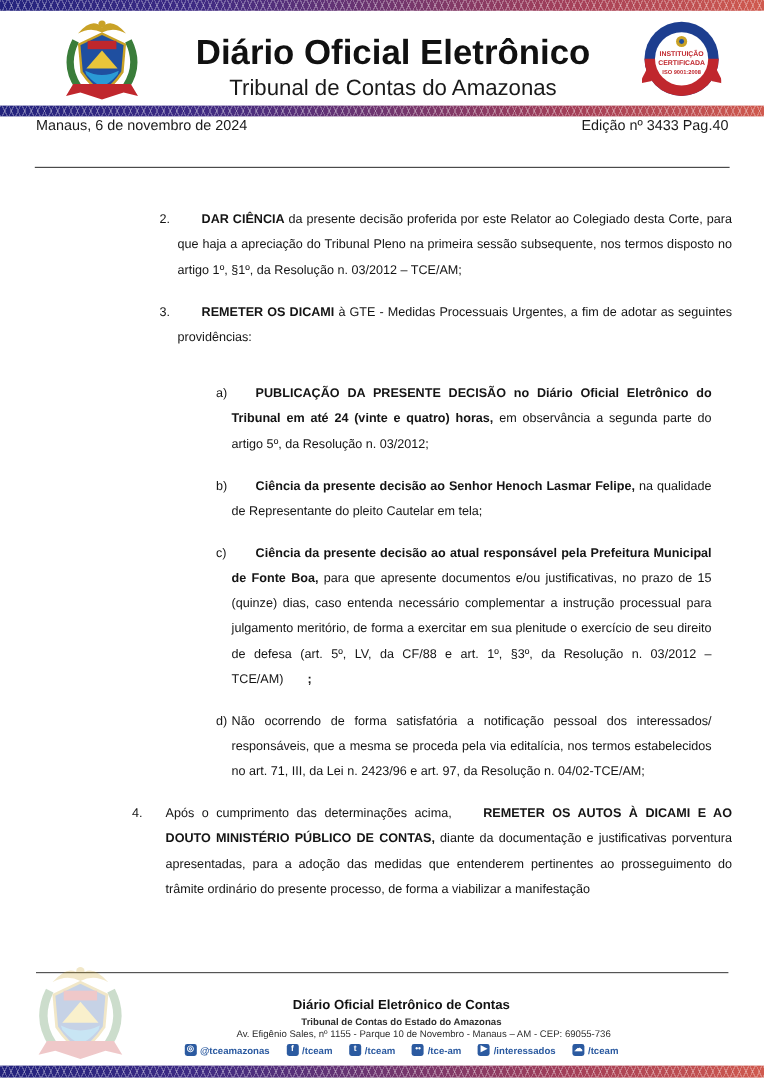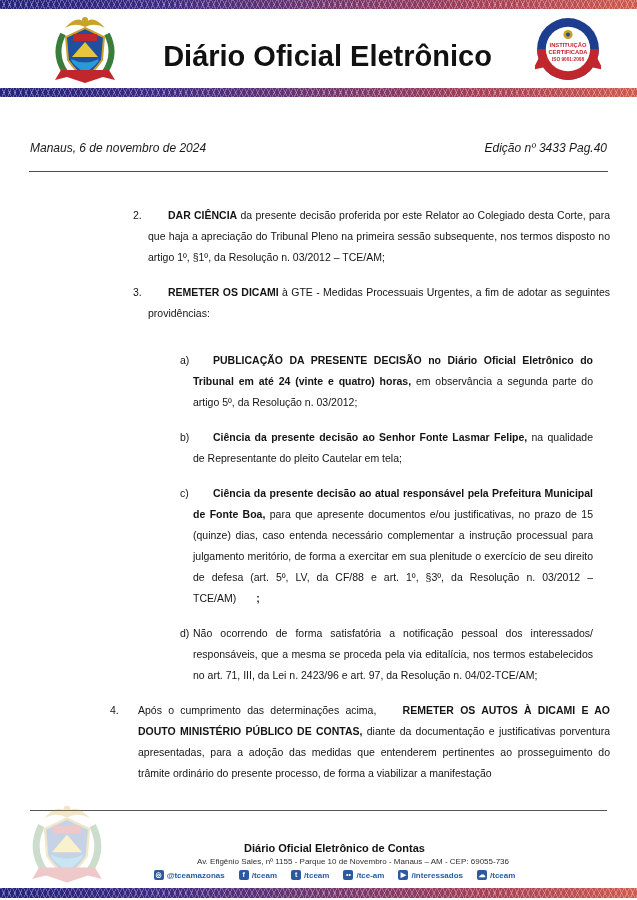--- a/index.html
+++ b/index.html
@@ -18,22 +18,22 @@
   }
   .band.bottom{position:absolute;left:0;bottom:2px;height:10px;}
 
   
   .header{display:flex;align-items:center;height:79px;padding:0 36px 0 50px;}
   .header .titles{flex:1;text-align:center;margin-top:14px;}
   .doc-title{font-size:29px;font-weight:bold;letter-spacing:0;line-height:34px;}
   .doc-subtitle{font-size:18.5px;line-height:24px;color:#1a1a1a;}
 
   
-  .dateline{display:flex;justify-content:space-between;align-items:flex-end;
-    padding:16px 30px;height:42px;font-size:12px;color:#1a1a1a;font-style:italic;}
+  .dateline{display:flex;justify-content:space-between;align-items:flex-start;
+    padding:0 30px;height:42px;font-size:12px;color:#1a1a1a;}
   .rule{border-top:1.6px solid #4a4a4a;margin:0 29px;}
 
   
   .content{margin-top:33px;font-size:10.5px;line-height:21px;color:#141414;}
   .item{position:relative;margin:0 27px 14px 148px;text-align:justify;}
   .item .num{position:absolute;left:-15px;top:0;}
   .item.gap-after{margin-bottom:26px;}
   .sub{position:relative;margin:0 44px 14px 193px;text-align:justify;}
   .sub .label{position:absolute;left:-13px;top:0;}
   .item4{position:relative;margin:0 27px 0 138px;text-align:justify;}
@@ -72,20 +72,21 @@
 </svg>
 
 <div class="band"></div>
 
 <div class="header">
   <svg width="70" height="74" viewBox="0 0 68 74">
     <use href="#coat"></use>
   </svg>
   <div class="titles">
     <div class="doc-title">Diário Oficial Eletrônico</div>
+    <div class="doc-subtitle">Tribunal de Contas do Amazonas</div>
   </div>
   <svg width="66" height="66" viewBox="0 0 64 64">
     <circle cx="32" cy="32" r="30" fill="#1d3e8f"></circle>
     <path d="M2 32 A30 30 0 0 0 62 32 Z" fill="#c0272d"></path>
     <path d="M4 40 L-2 52 L8 50" fill="#c0272d"></path>
     <path d="M60 40 L66 52 L56 50" fill="#c0272d"></path>
     <circle cx="32" cy="32" r="21.5" fill="#ffffff"></circle>
     <circle cx="32" cy="18" r="4.5" fill="#c9a227"></circle>
     <circle cx="32" cy="18" r="2" fill="#1f4fa0"></circle>
     <text x="32" y="30" text-anchor="middle" font-size="5.6" font-weight="bold" fill="#c0272d">INSTITUIÇÃO</text>
@@ -114,21 +115,21 @@
     <b>REMETER OS DICAMI</b><span> à GTE - Medidas Processuais Urgentes, a fim de adotar as seguintes providências:</span>
   </div>
 
   <div class="sub">
     <span class="label">a)</span>
     <b>PUBLICAÇÃO DA PRESENTE DECISÃO no Diário Oficial Eletrônico do Tribunal em até 24 (vinte e quatro) horas,</b><span> em observância a segunda parte do artigo 5º, da Resolução n. 03/2012;</span>
   </div>
 
   <div class="sub">
     <span class="label">b)</span>
-    <b>Ciência da presente decisão ao Senhor Fonte Lasmar Felipe,</b><span> na qualidade de Representante do pleito Cautelar em tela;</span>
+    <b>Ciência da presente decisão ao Senhor Henoch Lasmar Felipe,</b><span> na qualidade de Representante do pleito Cautelar em tela;</span>
   </div>
 
   <div class="sub">
     <span class="label">c)</span>
     <b>Ciência da presente decisão ao atual responsável pela Prefeitura Municipal de Fonte Boa,</b><span> para que apresente documentos e/ou justificativas, no prazo de 15 (quinze) dias, caso entenda necessário complementar a instrução processual para julgamento meritório, de forma a exercitar em sua plenitude o exercício de seu direito de defesa (art. 5º, LV, da CF/88 e art. 1º, §3º, da Resolução n. 03/2012 – TCE/AM)</span><b>;</b>
   </div>
 
   <div class="sub">
     <span class="label">d)</span>
     <span>Não ocorrendo de forma satisfatória a notificação pessoal dos interessados/ responsáveis, que a mesma se proceda pela via editalícia, nos termos estabelecidos no art. 71, III, da Lei n. 2423/96 e art. 97, da Resolução n. 04/02-TCE/AM;</span>
@@ -142,20 +143,21 @@
 </div>
 
 <div class="footer-rule"></div>
 
 <svg class="watermark" width="82" height="86" viewBox="0 0 68 74">
   <use href="#coat"></use>
 </svg>
 
 <div class="footer">
   <div class="f-title">Diário Oficial Eletrônico de Contas</div>
+  <div class="f-org">Tribunal de Contas do Estado do Amazonas</div>
   <div class="f-line">Av. Efigênio Sales, nº 1155 - Parque 10 de Novembro - Manaus – AM - CEP: 69055-736</div>
   <div class="social">
     <span class="soc">
         <i class="sic">◎</i>
         <span>@tceamazonas</span>
       </span>
     <span class="soc">
         <i class="sic">f</i>
         <span>/tceam</span>
       </span>

